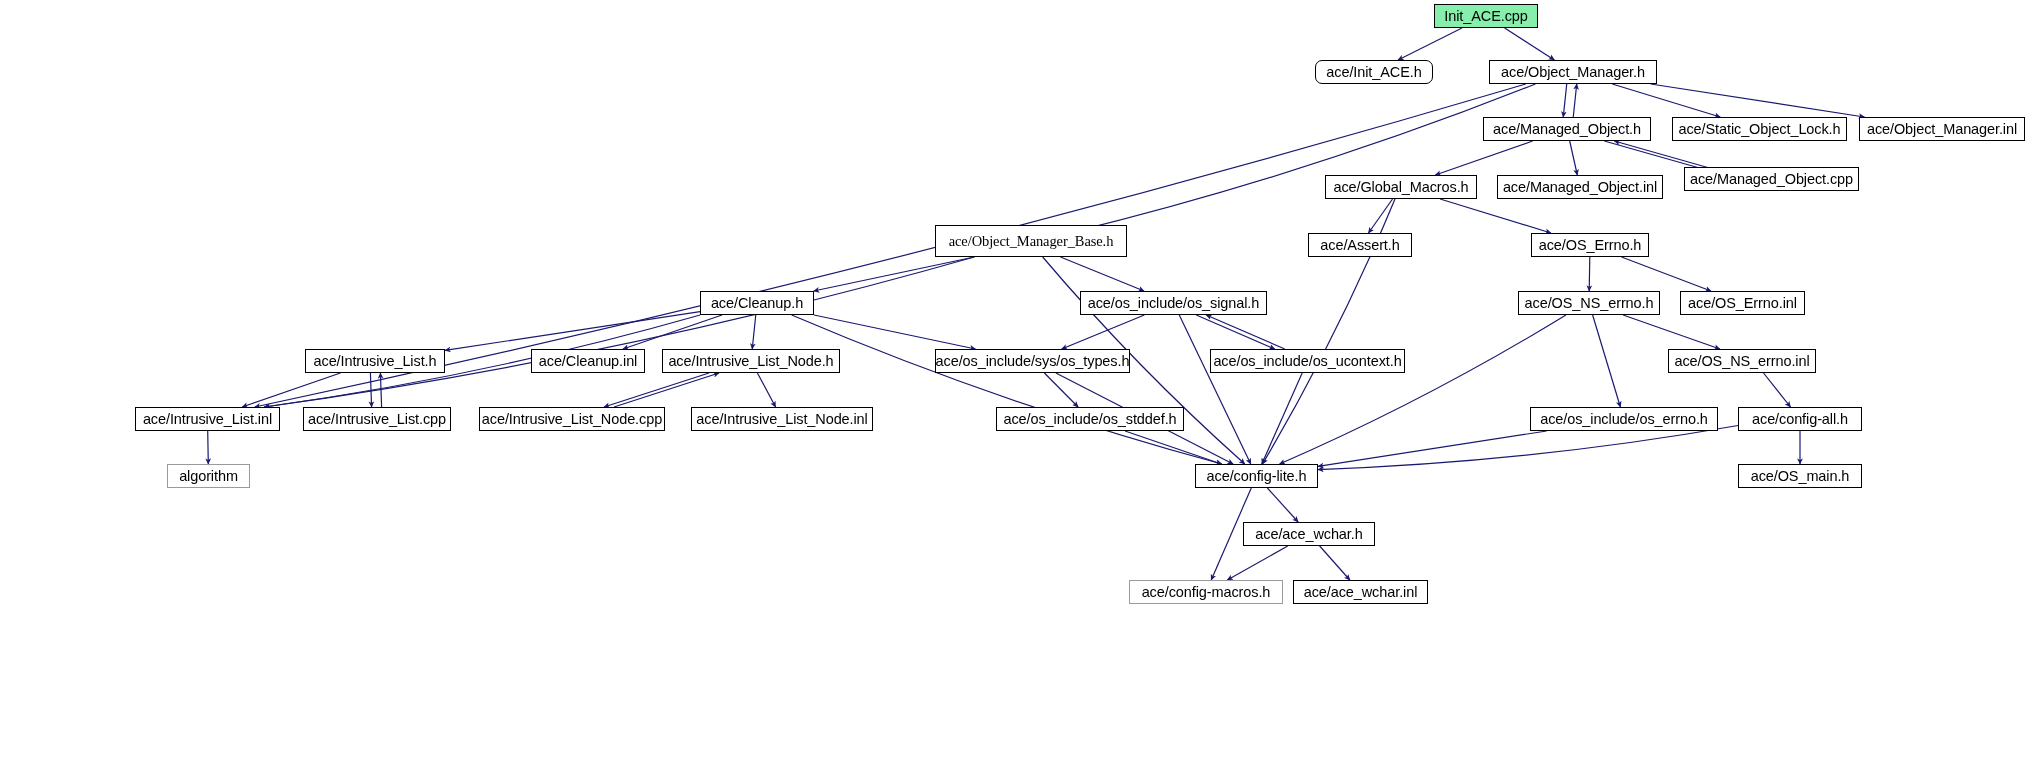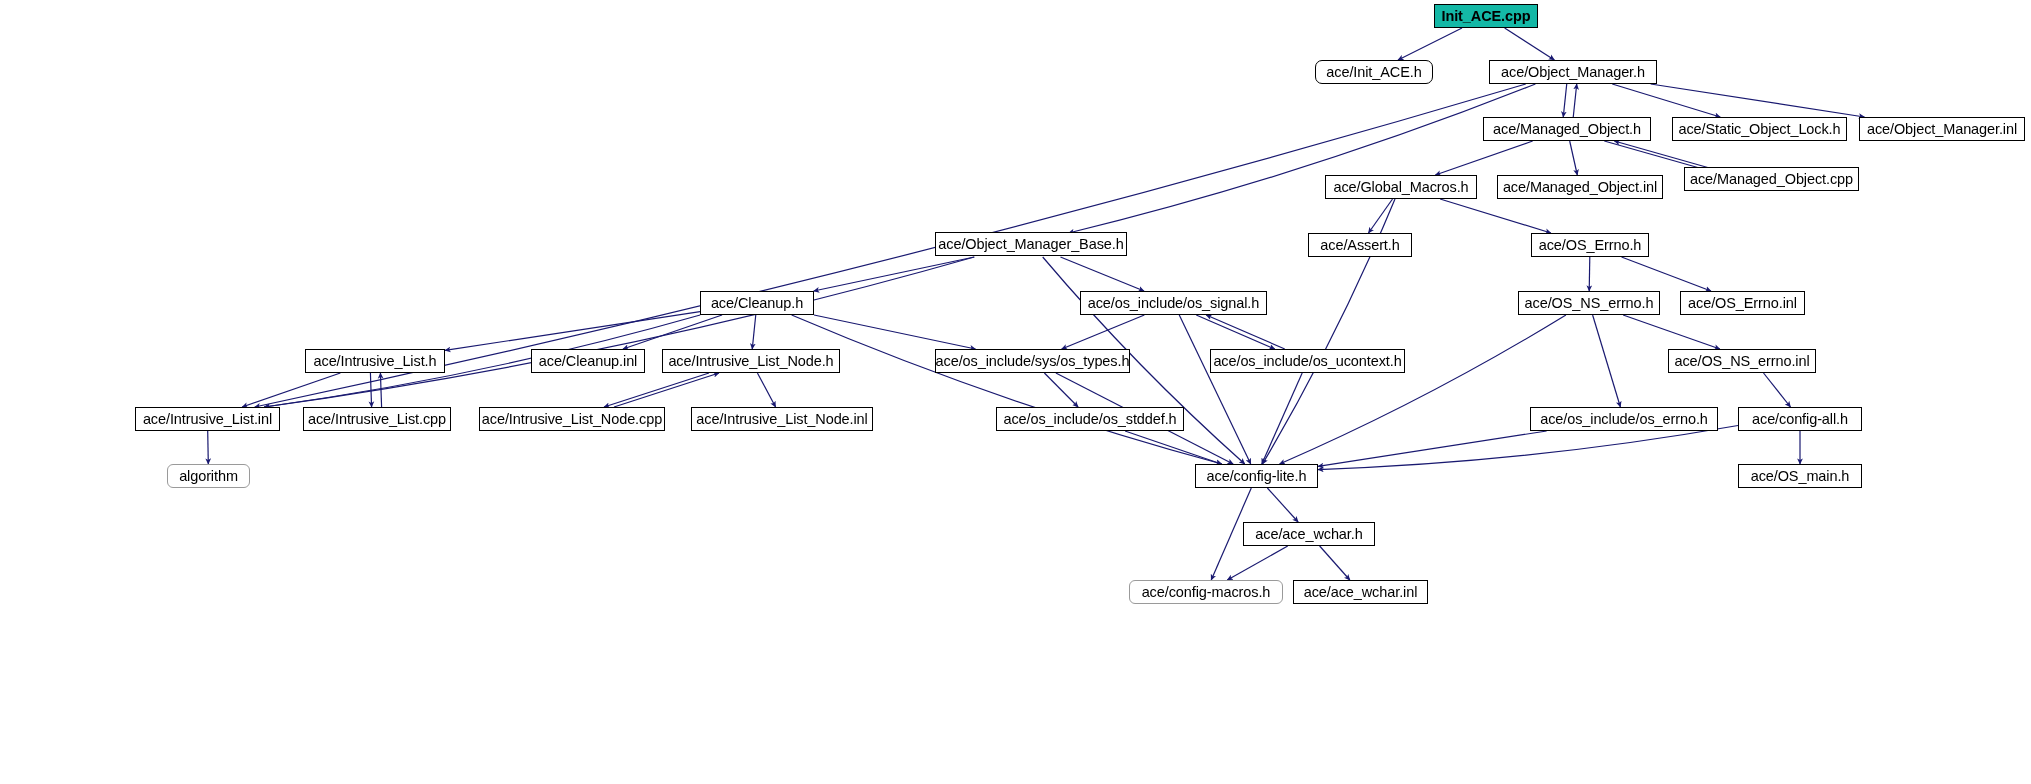--- a/index.html
+++ b/index.html
@@ -36,28 +36,26 @@
     background: #ffffff;
     color: #000000;
     font-family: "Liberation Sans", sans-serif;
     font-size: 14.5px;
     line-height: 1;
     white-space: nowrap;
     letter-spacing: -0.1px;
     z-index: 2;
   }
   .node.root {
-    background: #14b8a6;
+    background: #86efac;
     border-color: #000000;
-    font-weight: bold;
   }
   .node.external {
     border-color: #9a9a9a;
     background: #ffffff;
-    border-radius: 6px;
   }
   .node-label {
     display: block;
     padding: 0 4px;
   }
 </style>
 </head>
 <body>
 
 <div id="graph-root">
@@ -142,21 +140,21 @@
       </div>
       <div class="node" style="left: 1325px; top: 175px; width: 152px; height: 24px;">
         <span class="node-label">ace/Global_Macros.h</span>
       </div>
       <div class="node" style="left: 1497px; top: 175px; width: 166px; height: 24px;">
         <span class="node-label">ace/Managed_Object.inl</span>
       </div>
       <div class="node" style="left: 1684px; top: 167px; width: 175px; height: 24px;">
         <span class="node-label">ace/Managed_Object.cpp</span>
       </div>
-      <div class="node" style="left: 935px; top: 232px; width: 192px; height: 24px;">
+      <div class="node" style="left: 935px; top: 225px; width: 192px; height: 32px; font-family: Liberation Serif, serif;">
         <span class="node-label">ace/Object_Manager_Base.h</span>
       </div>
       <div class="node" style="left: 1308px; top: 233px; width: 104px; height: 24px;">
         <span class="node-label">ace/Assert.h</span>
       </div>
       <div class="node" style="left: 1531px; top: 233px; width: 118px; height: 24px;">
         <span class="node-label">ace/OS_Errno.h</span>
       </div>
       <div class="node" style="left: 700px; top: 291px; width: 114px; height: 24px;">
         <span class="node-label">ace/Cleanup.h</span>

